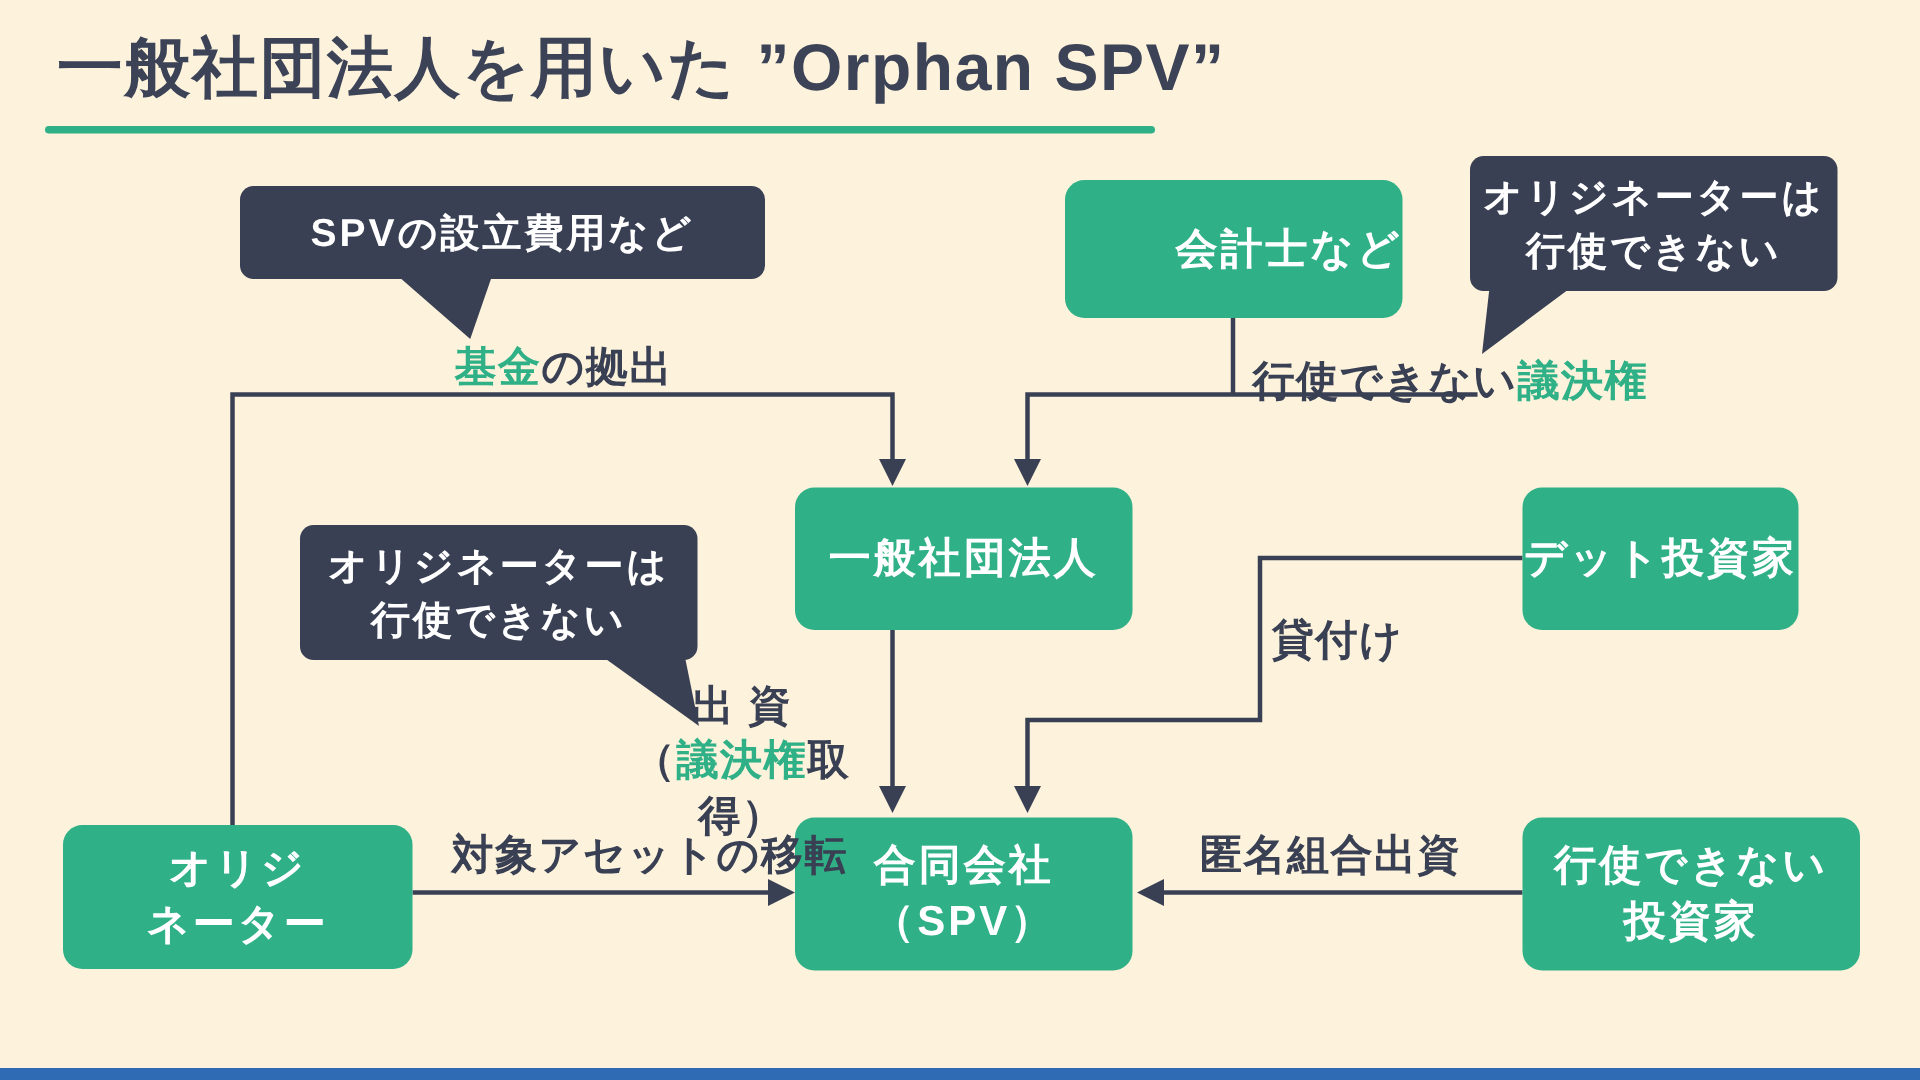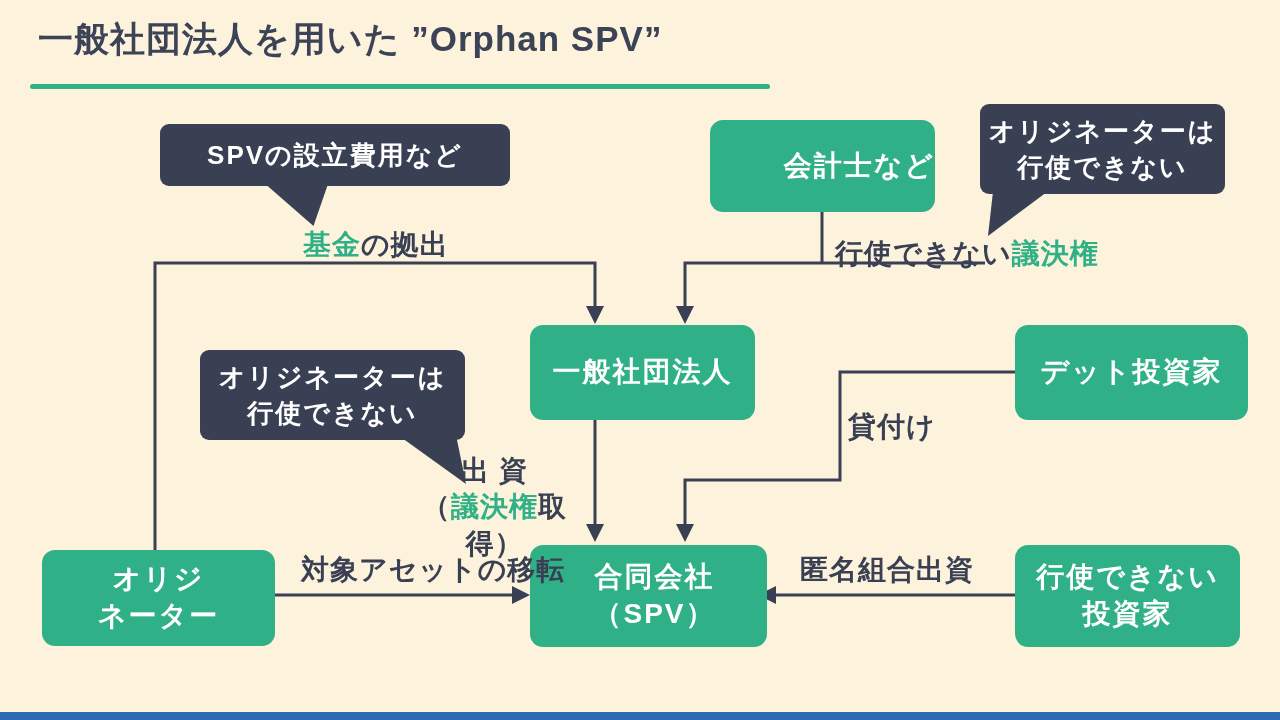--- a/index.html
+++ b/index.html
@@ -4,21 +4,21 @@
 <style>
   html,body{margin:0;padding:0;}
   body{
     width:1280px;height:720px;overflow:hidden;position:relative;
     background:#fdf3dc;
     font-family:"Liberation Sans","DejaVu Sans",sans-serif;
   }
   .canvas{position:absolute;inset:0;}
   .title{
     position:absolute;left:38px;top:16px;margin:0;
-    font-size:35px;font-weight:600;color:#3c4357;letter-spacing:1px;
+    font-size:44px;font-weight:600;color:#3c4357;letter-spacing:1px;
   }
   .title-underline{
     position:absolute;left:30px;top:84px;width:740px;height:5px;
     background:#2fb086;border-radius:3px;
   }
   .arrows{position:absolute;left:0;top:0;z-index:1;}
   .gbox{
     position:absolute;z-index:2;background:#2fb086;border-radius:13px;
     color:#ffffff;font-weight:bold;font-size:28px;line-height:1.32;
     display:flex;align-items:center;justify-content:center;text-align:center;
@@ -104,32 +104,32 @@
   <div class="tail" style="left:388px;top:438px;width:78px;height:46px;clip-path:polygon(18% 0,88% 0,100% 100%);"></div>
 
   <div class="gbox" style="left:710px;top:120px;width:225px;height:92px;justify-content:flex-end;">
     <span>会計士など</span>
   </div>
 
   <div class="gbox" style="left:530px;top:325px;width:225px;height:95px;">
     <span>一般社団法人</span>
   </div>
 
-  <div class="gbox" style="left:1015px;top:325px;width:233px;height:95px;align-items:center;">
+  <div class="gbox" style="left:1015px;top:325px;width:184px;height:95px;align-items:center;">
     <span>デット投資家</span>
   </div>
 
   <div class="gbox" style="left:42px;top:550px;width:233px;height:96px;">
     <span>
       <span>オリジ</span><br>
       <span>ネーター</span>
     </span>
   </div>
 
-  <div class="gbox" style="left:530px;top:545px;width:225px;height:102px;padding-left:12px;">
+  <div class="gbox" style="left:530px;top:545px;width:225px;height:102px;">
     <span>
       <span>合同会社</span><br>
       <span>（SPV）</span>
     </span>
   </div>
 
   <div class="gbox" style="left:1015px;top:545px;width:225px;height:102px;">
     <span>
       <span>行使できない</span><br>
       <span>投資家</span>

